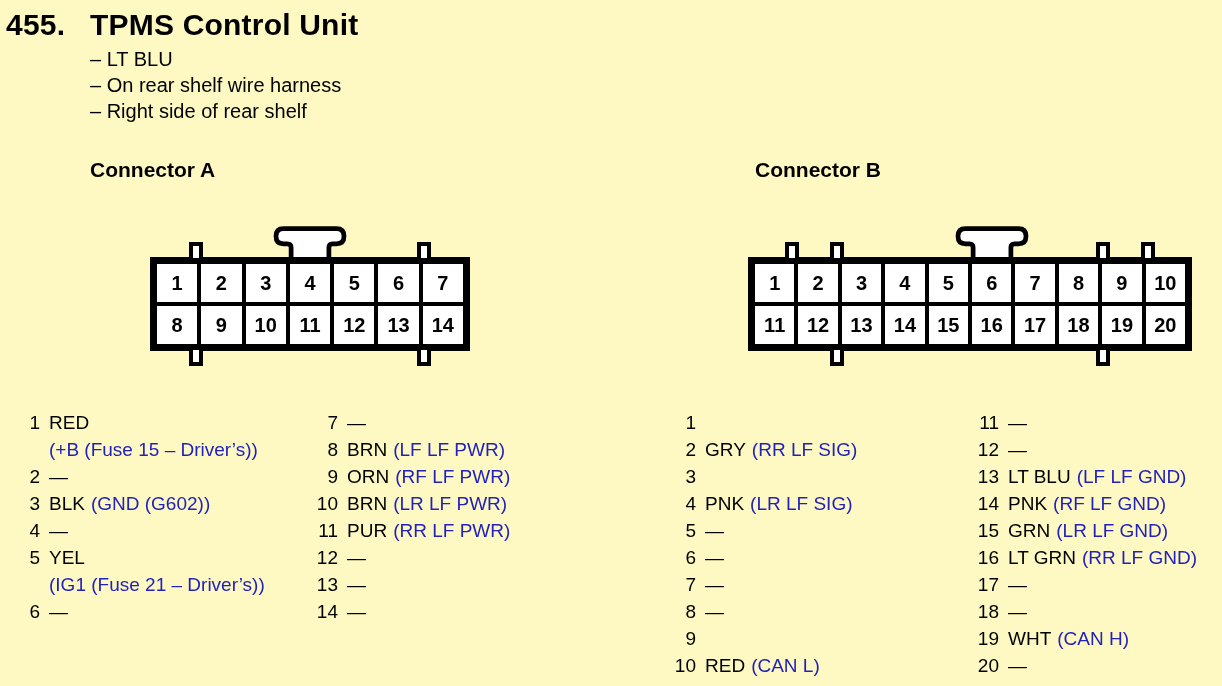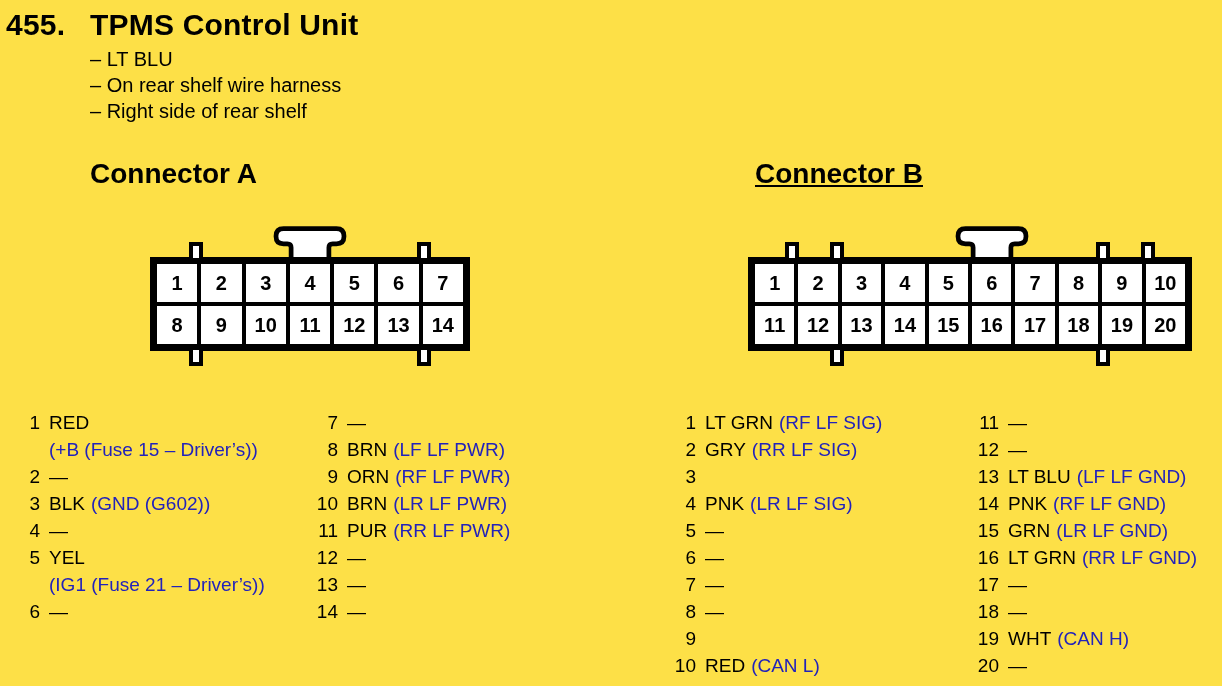--- a/index.html
+++ b/index.html
@@ -1,33 +1,33 @@
 <!DOCTYPE html>
 <html style="--blue: #2222bb;"><head>
 <meta charset="utf-8">
 <style>
   * { margin:0; padding:0; box-sizing:border-box; }
   html,body { background:#fff; }
   body {
     width:1222px; height:686px; position:relative; overflow:hidden;
     font-family:"Liberation Sans", sans-serif; color:#000;
   }
-  .page { position:absolute; inset:0; background:#fde047; }
+  .page { position:absolute; inset:0; background:#fef9c3; }
 
   
   .title-row { position:absolute; left:6px; top:8px; font-weight:bold; font-size:30px; letter-spacing:0.2px; }
   .t-num { display:inline-block; width:84px; }
 
   
   .notes { position:absolute; left:90px; top:46px; font-size:20px; line-height:26px; }
 
   
-  .conn-label { position:absolute; top:158px; font-weight:bold; font-size:28px; }
+  .conn-label { position:absolute; top:158px; font-weight:bold; font-size:21px; }
   .label-a { left:90px; }
-  .label-b { left:755px;text-decoration:underline; }
+  .label-b { left:755px; }
 
   
   .connector { position:absolute; top:223px; height:143px; }
   #connA { left:150px; width:320px; }
   #connB { left:748px; width:444px; }
 
   .pin-grid {
     position:absolute; top:34px; left:0; right:0; height:94px;
     display:grid; border:5px solid #000; background:#fff;
     grid-auto-rows:42px; z-index:1;
@@ -188,21 +188,20 @@
         <span class="pin-desc"><span class="pin-color">—</span></span>
       </div>
       <div class="pin-row">
         <span class="pin-num">14</span>
         <span class="pin-desc"><span class="pin-color">—</span></span>
       </div>
     </div>
   <div class="pin-col" id="listB1">
       <div class="pin-row">
         <span class="pin-num">1</span>
-        <span class="pin-desc"><span class="pin-color">LT GRN</span><span class="pin-signal">(RF LF SIG)</span></span>
       </div>
       <div class="pin-row">
         <span class="pin-num">2</span>
         <span class="pin-desc"><span class="pin-color">GRY</span><span class="pin-signal">(RR LF SIG)</span></span>
       </div>
       <div class="pin-row">
         <span class="pin-num">3</span>
       </div>
       <div class="pin-row">
         <span class="pin-num">4</span>

